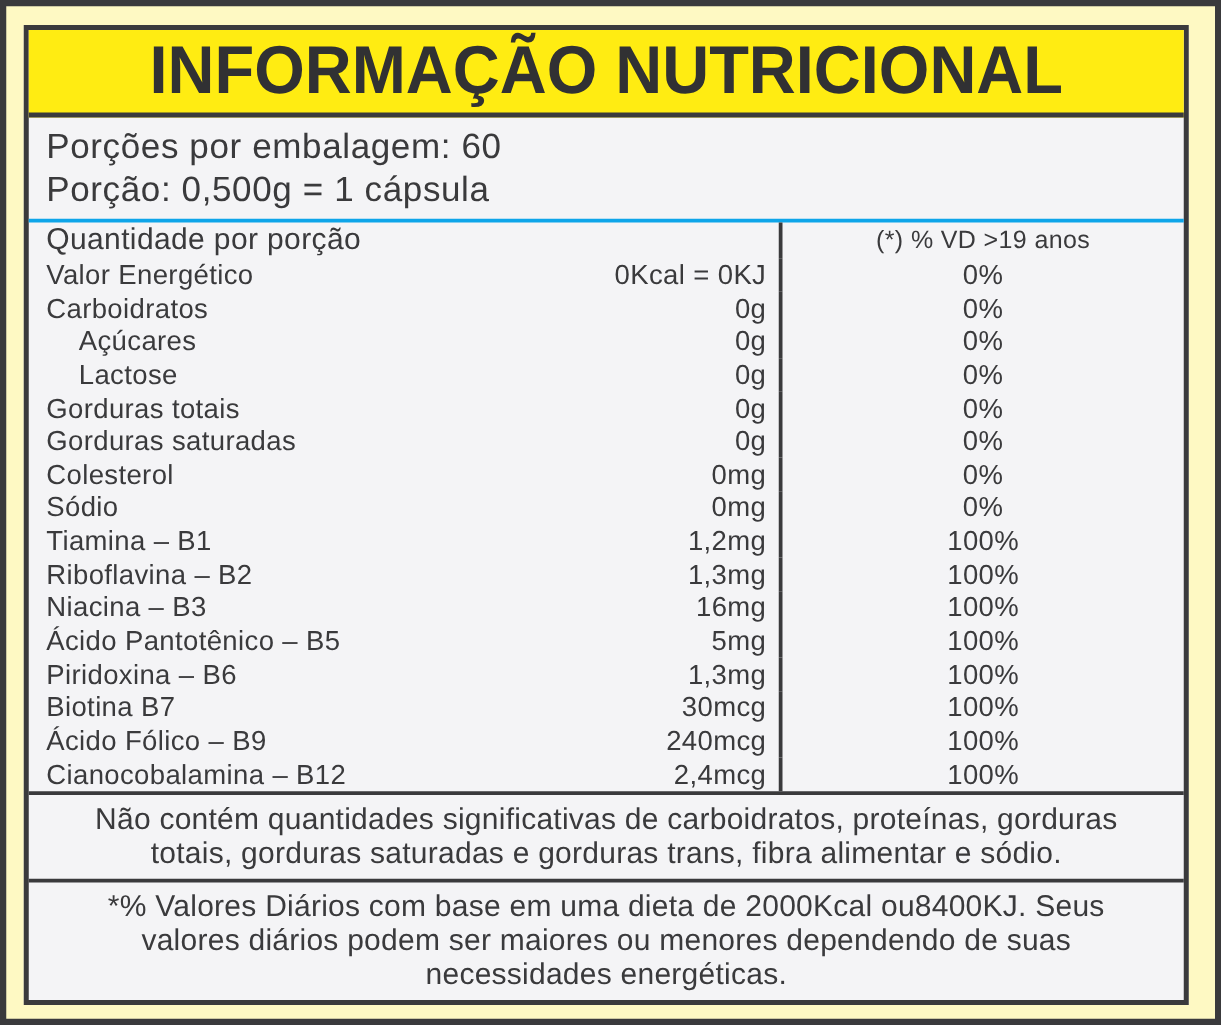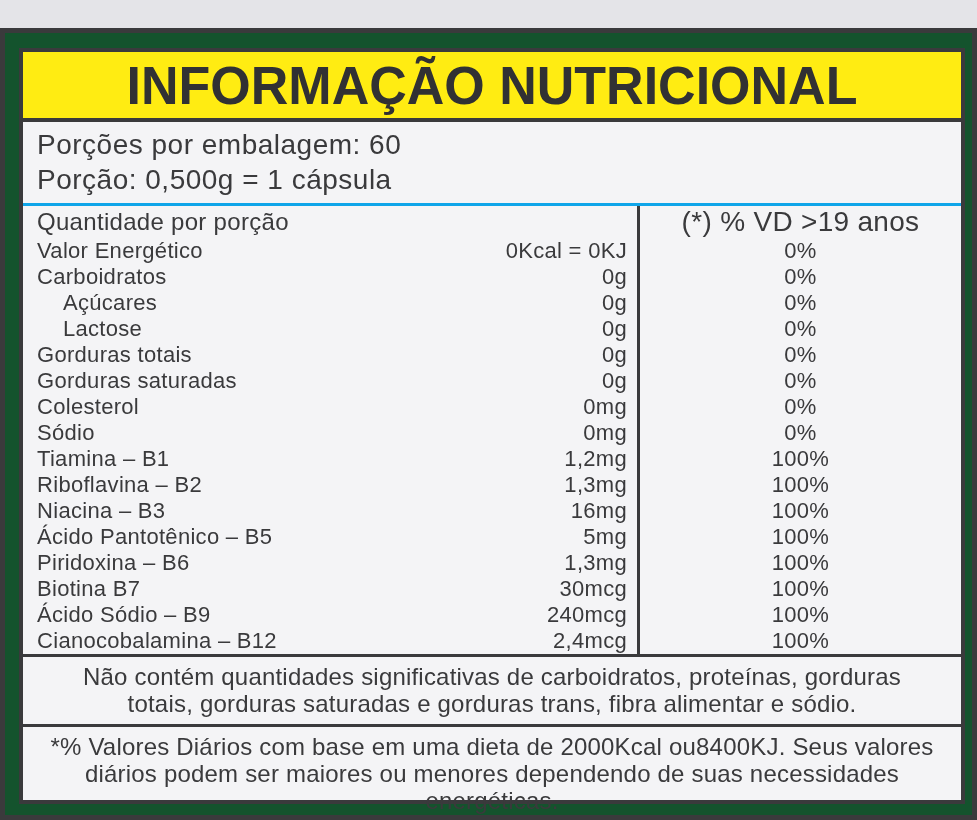--- a/index.html
+++ b/index.html
@@ -7,23 +7,22 @@
     width: 977px; height: 820px;
     font-family: "Liberation Sans", sans-serif;
     background: #E4E4E8;
     position: relative;
     overflow: hidden;
   }
   .frame {
     position: absolute; inset: 0;
     border: 5px solid #3A3A3C;
     box-sizing: border-box;
-    background: #14532d;
-    padding: 15px 7px 11px 14px;
-    margin-top: 28px;
+    background: #fef9c3;
+    padding: 15px 21px 11px 14px;
   }
   .panel {
     width: 100%; height: 100%;
     box-sizing: border-box;
     border: 4px solid #3A3A3C;
     background: #F4F4F6;
     color: #3A3A3C;
     display: flex; flex-direction: column;
   }
   .title-bar {
@@ -62,21 +61,21 @@
     display: flex; align-items: center; justify-content: space-between;
     padding: 0 10px 0 14px;
     min-width: 0;
   }
   .cell-dv {
     border-left: 3px solid #3A3A3C;
     display: flex; align-items: center; justify-content: center;
     text-align: center;
   }
   .trow.indent .nutrient-name { padding-left: 26px; }
-  .trow.head .cell-dv { font-size: 28px; }
+  .trow.head .cell-dv { font-size: 20px; }
   .trow.head .cell-left { font-size: 24px; }
   .amount { white-space: nowrap; }
   .note {
     border-top: 3px solid #3A3A3C;
     text-align: center;
     font-size: 24px;
     line-height: 27px;
     padding: 6px 24px 7px 24px;
     letter-spacing: 0.2px;
   }
@@ -213,21 +212,21 @@
   <div class="trow">
     <div class="cell-left">
       <span class="nutrient-name">Biotina B7</span>
       <span class="amount">30mcg</span>
     </div>
     <div class="cell-dv">100%</div>
   </div>
 
   <div class="trow">
     <div class="cell-left">
-      <span class="nutrient-name">Ácido Sódio – B9</span>
+      <span class="nutrient-name">Ácido Fólico – B9</span>
       <span class="amount">240mcg</span>
     </div>
     <div class="cell-dv">100%</div>
   </div>
 
   <div class="trow">
     <div class="cell-left">
       <span class="nutrient-name">Cianocobalamina – B12</span>
       <span class="amount">2,4mcg</span>
     </div>

